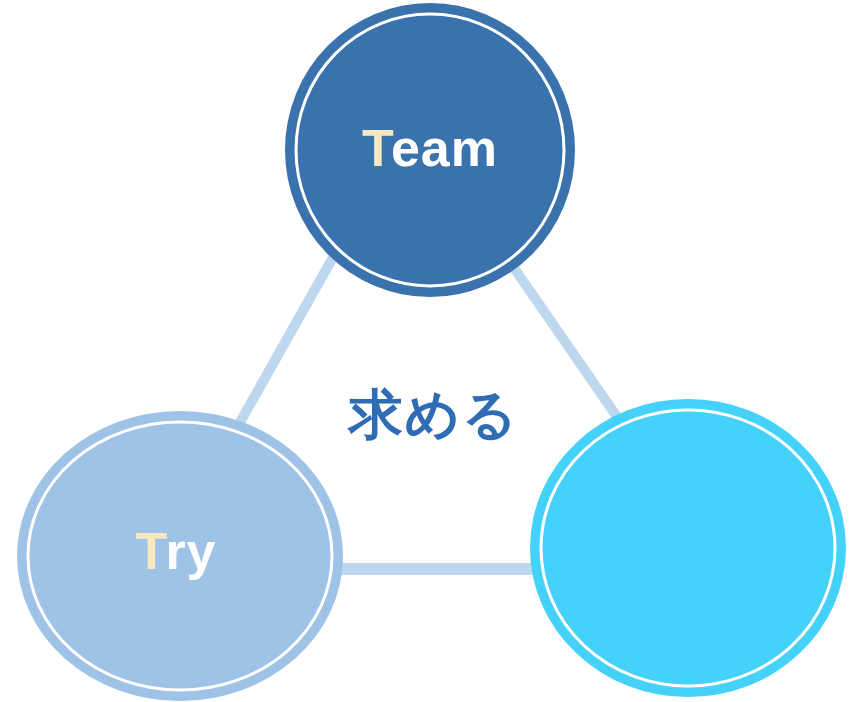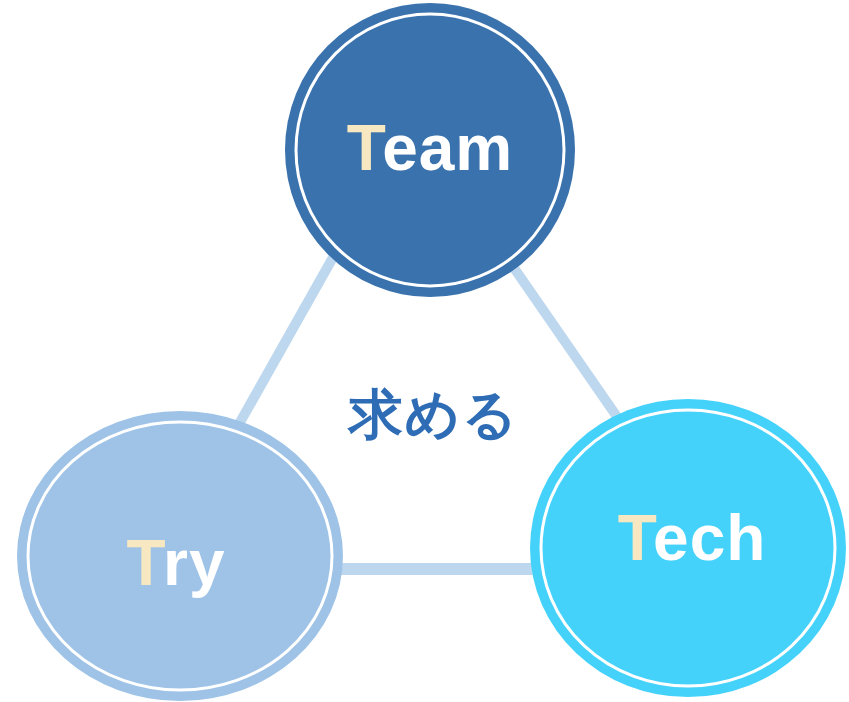--- a/index.html
+++ b/index.html
@@ -19,30 +19,30 @@
     position: absolute;
     top: 0;
     left: 0;
   }
   .label {
     position: absolute;
     transform: translate(-50%, -50%);
     text-align: center;
     color: #ffffff;
     font-weight: 700;
-    font-size: 64px;
+    font-size: 52px;
     line-height: 86px;
     letter-spacing: 1px;
     white-space: nowrap;
   }
   .label .accent {
     color: #f7e8c1;
   }
   .label-teamwork   { left: 430px; top: 148px; }
-  .label-try        { left: 176px; top: 551px; margin-top: 12px; }
+  .label-try        { left: 176px; top: 551px; }
   .label-technology { left: 692px; top: 538px; line-height: 88px; }
   .center-label {
     position: absolute;
     left: 434px;
     top: 414px;
     transform: translate(-50%, -50%);
     text-align: center;
     color: #2e6db5;
     font-weight: 600;
     font-size: 54px;
@@ -80,20 +80,19 @@
 
   <div class="label label-teamwork">
     <div><span class="accent">T</span><span>eam</span></div>
   </div>
 
   <div class="label label-try">
     <div><span class="accent">T</span><span>ry</span></div>
   </div>
 
   <div class="label label-technology">
-    <div><span class="accent">T</span><span>ech</span></div>
   </div>
 
   <div class="center-label">
     <div>求める</div>
   </div>
 
 </div>
 
 </body></html>

